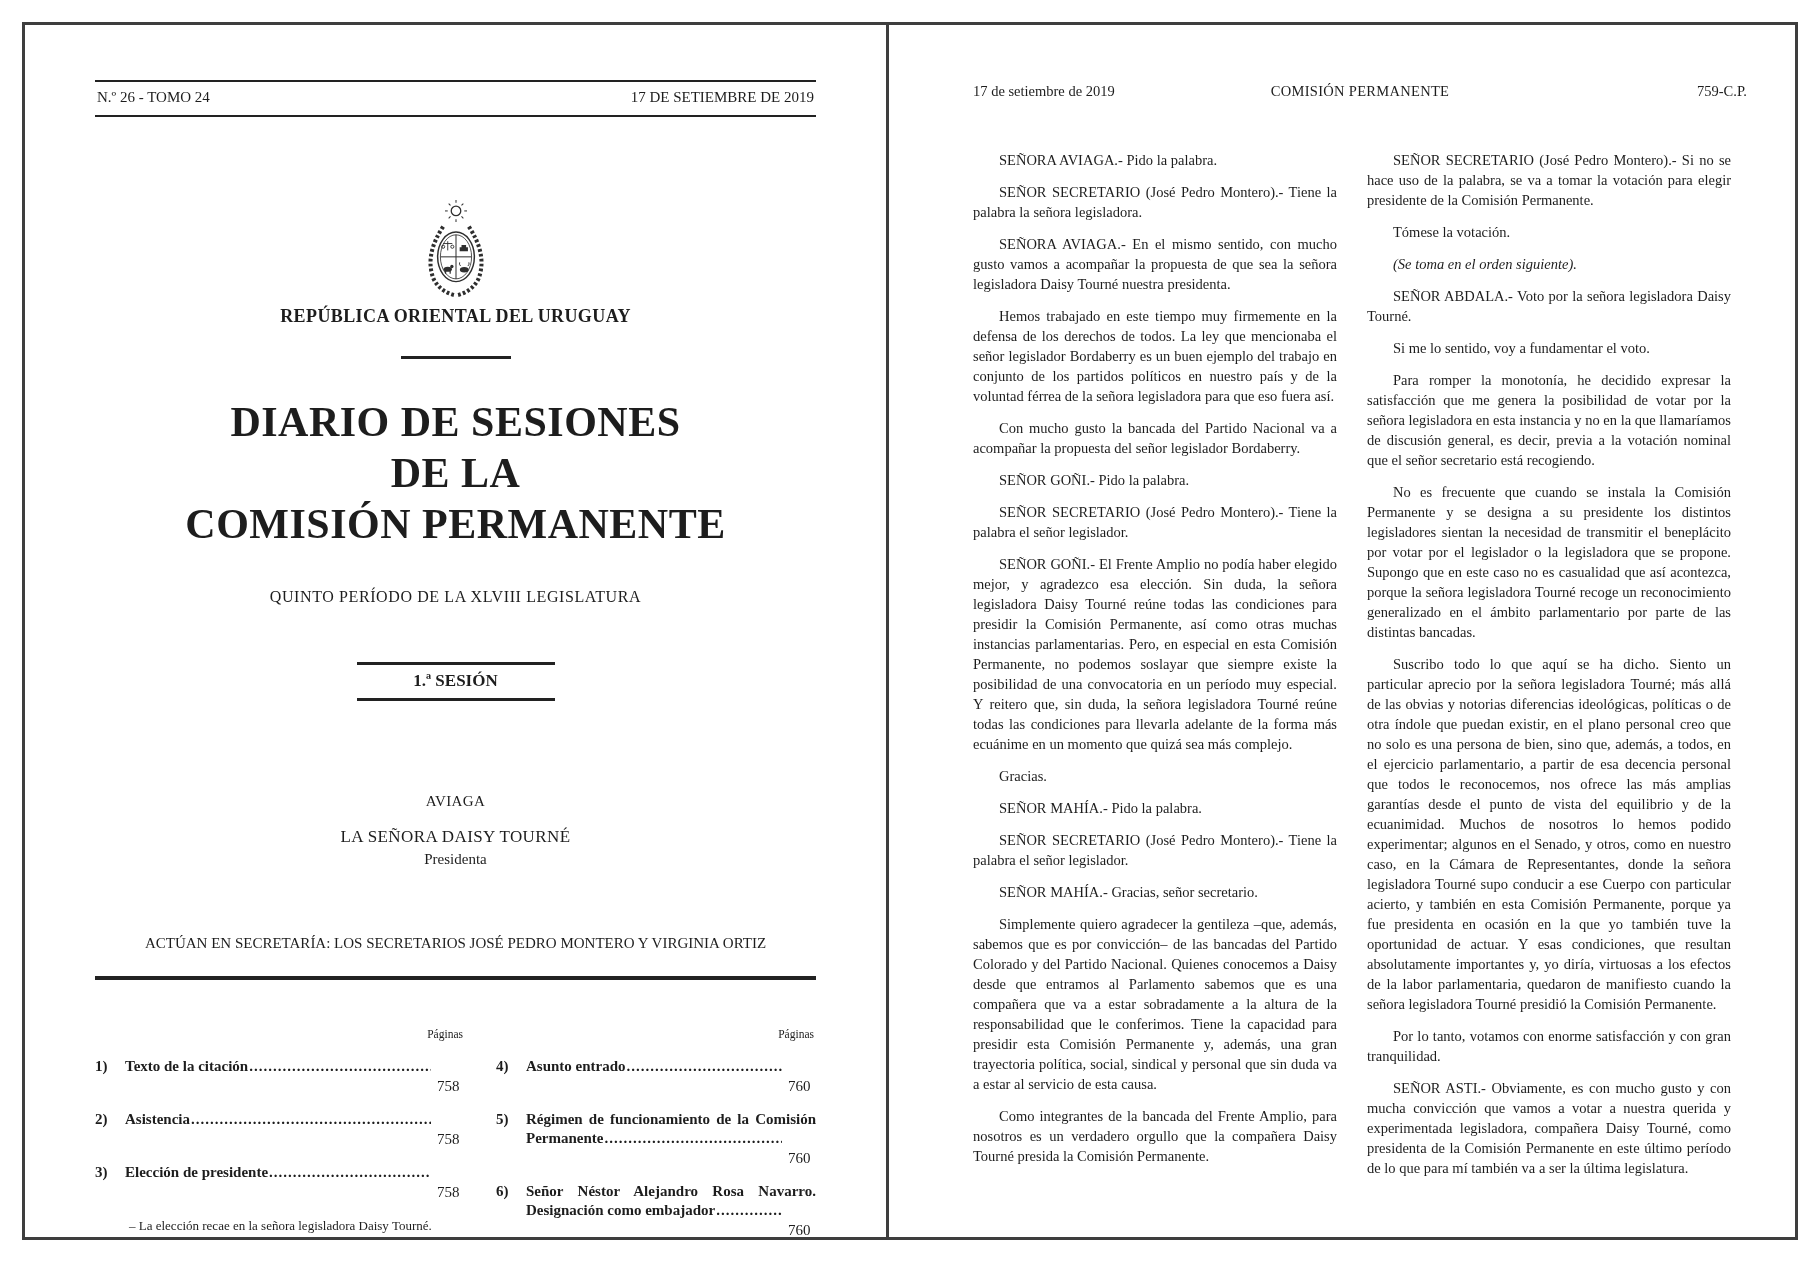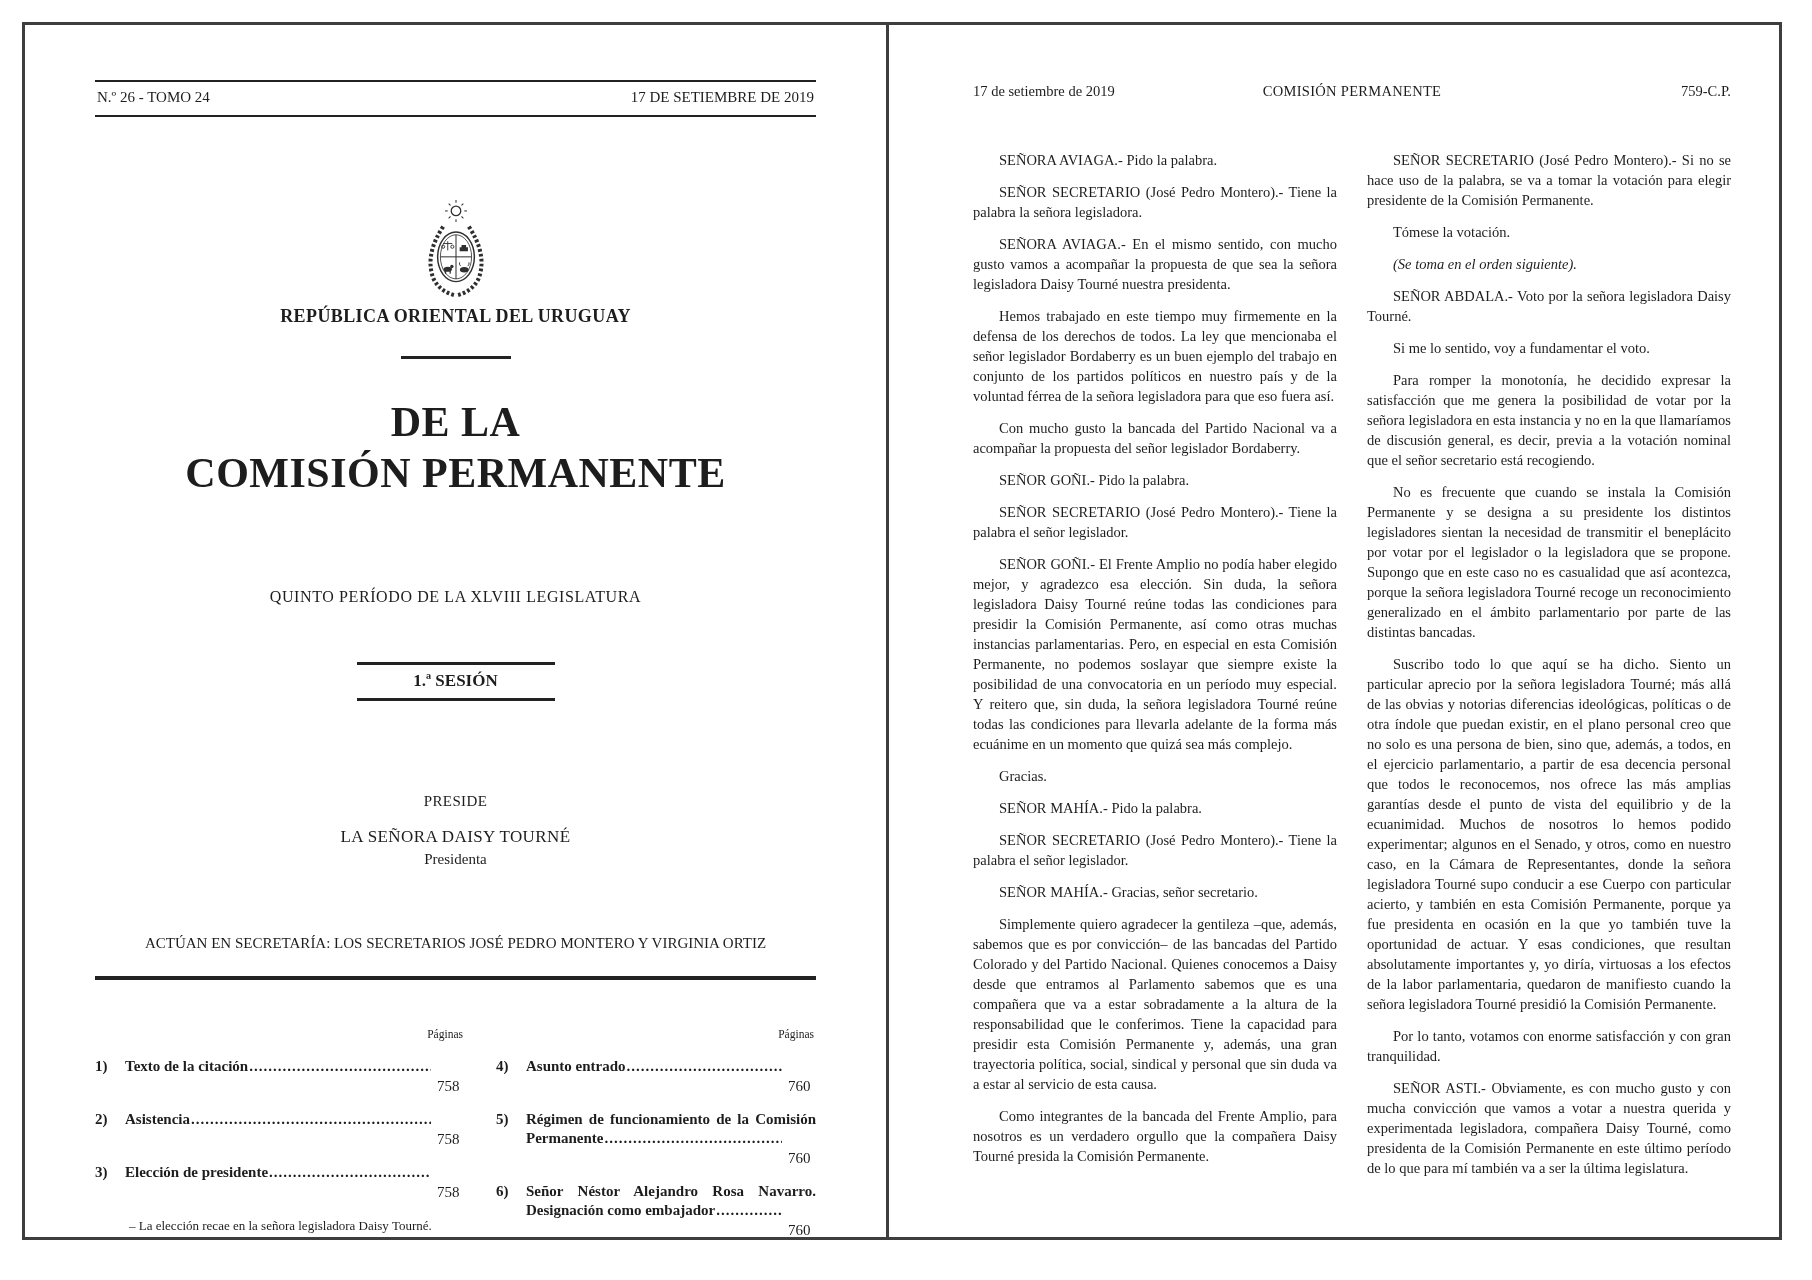--- a/index.html
+++ b/index.html
@@ -1,20 +1,20 @@
 <!DOCTYPE html>
 <html lang="es"><head>
 <meta charset="utf-8">
 <style>
   html,body{margin:0;padding:0;background:#ffffff;}
   body{width:1812px;height:1280px;position:relative;overflow:hidden;
        font-family:"Liberation Serif","DejaVu Serif",serif;color:#1d1d1d;
        -webkit-font-smoothing:antialiased;}
   .frame{position:absolute;left:22px;top:22px;width:1754px;height:1212px;
-         border:3px solid #3e3e3e;background:#ffffff;}
+         border:3px solid #3e3e3e;background:#ffffff;padding-left:16px;}
   .divider{position:absolute;left:861px;top:0;bottom:0;width:3px;background:#3e3e3e;}
   .page{position:absolute;top:0;height:100%;}
   .page-left{left:0;width:861px;}
   .page-right{left:864px;right:0;}
 
   
   .lp-block{position:absolute;left:70px;right:70px;}
   .lp-header{top:55px;display:flex;justify-content:space-between;
              border-top:2px solid #222;border-bottom:2px solid #222;
              padding:7px 2px 9px 2px;font-size:15px;}
@@ -117,31 +117,32 @@
           <path d="M45,73 q-2,-2 -1,-4 M53,73 q2,-2 1,-4" fill="none" stroke-width="1"></path>
         </g>
       </svg>
     </div>
 
     <div class="lp-block republic">REPÚBLICA ORIENTAL DEL URUGUAY</div>
 
     <div class="short-rule"></div>
 
     <h1 class="lp-block main-title" style="margin:0">
+      <div>DIARIO DE SESIONES</div>
       <div>DE LA</div>
       <div>COMISIÓN PERMANENTE</div>
     </h1>
 
     <div class="lp-block period">QUINTO PERÍODO DE LA XLVIII LEGISLATURA</div>
 
     <div class="lp-block session-wrap">
       <span class="session-box">1.ª SESIÓN</span>
     </div>
 
-    <div class="lp-block preside">PRESIDE</div>
+    <div class="lp-block preside">AVIAGA</div>
     <div class="lp-block pres-name">LA SEÑORA DAISY TOURNÉ</div>
     <div class="lp-block pres-role">Presidenta</div>
 
     <div class="lp-block actuan">ACTÚAN EN SECRETARÍA: LOS SECRETARIOS JOSÉ PEDRO MONTERO Y VIRGINIA ORTIZ</div>
 
     <div class="lp-block thick-rule"></div>
 
 
     <div class="lp-block sumario-cols">
       <div class="sum-col c1">

